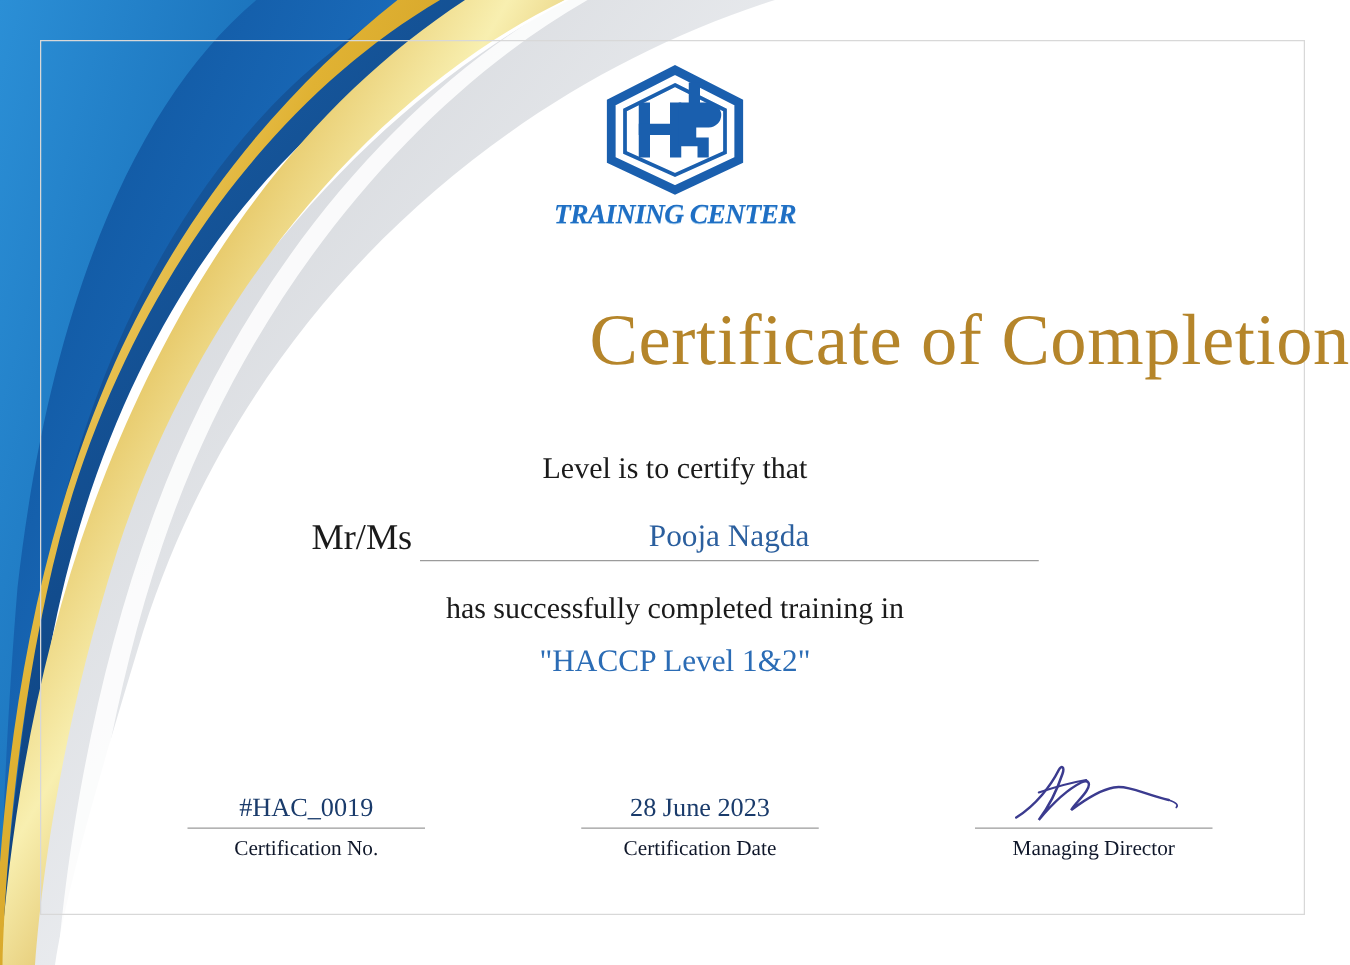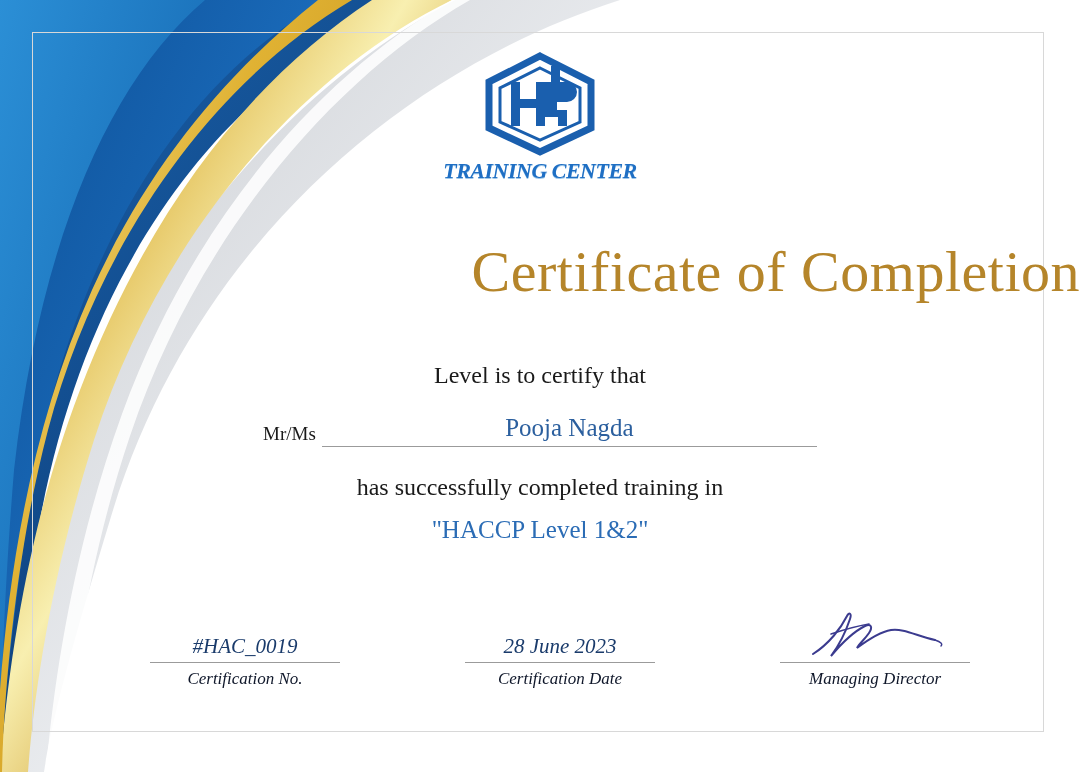--- a/index.html
+++ b/index.html
@@ -93,21 +93,21 @@
   .name-row {
     position: absolute;
     left: 0;
     right: 0;
     top: 414px;
     display: flex;
     justify-content: center;
     align-items: flex-end;
   }
   .name-label {
-    font-size: 19px;
+    font-size: 29px;
     color: #1a1a1a;
     padding-bottom: 2px;
   }
   .name-field {
     width: 495px;
     border-bottom: 1px solid #9b9b9b;
     text-align: center;
     padding-bottom: 4px;
     margin-left: 6px;
   }
@@ -142,21 +142,20 @@
     left: 150px;
     top: 632px;
     width: 820px;
     display: flex;
     justify-content: space-between;
   }
   .sig-col {
     width: 190px;
     text-align: center;
     position: relative;
-    font-style: italic;
   }
   .sig-value {
     font-size: 21px;
     color: #1a3b6b;
     height: 28px;
     line-height: 28px;
     white-space: nowrap;
   }
   .sig-rule {
     border-bottom: 1px solid #9b9b9b;

